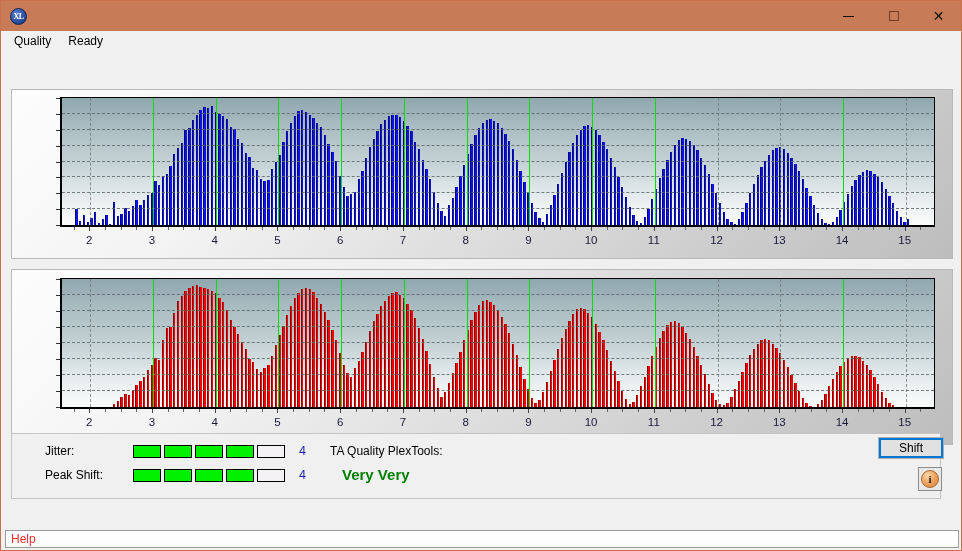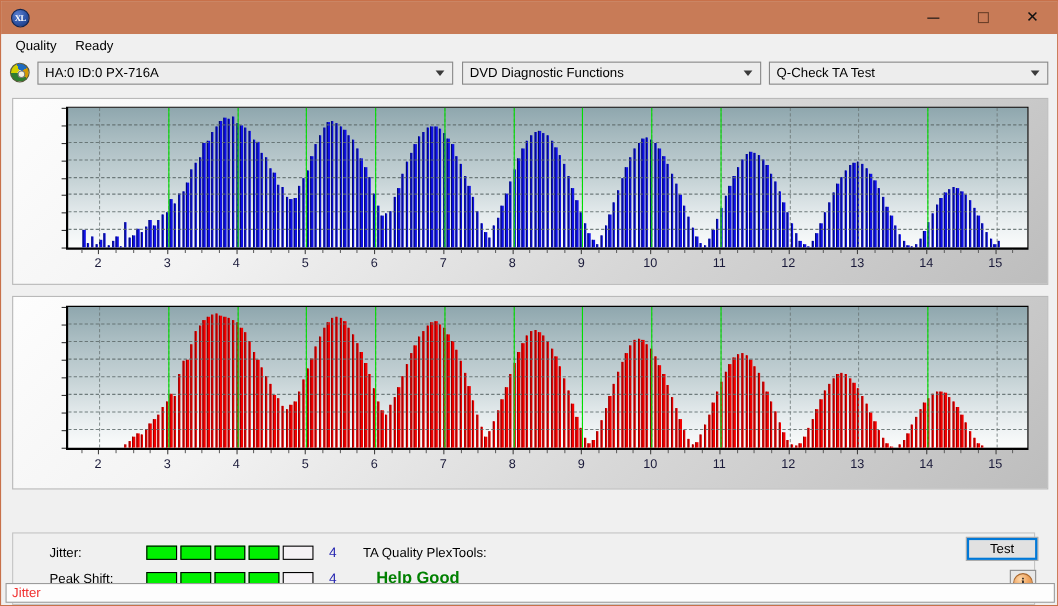--- a/index.html
+++ b/index.html
@@ -159,21 +159,21 @@
     position: absolute; width: 0; height: 4px;
     border-left: 1px solid #444;
   }
   .xtick-minor {
     position: absolute; width: 0; height: 3px;
     border-left: 1px solid #666;
   }
 
   
   #bottom-panel {
-    position: absolute; left: 10px; top: 483px;
+    position: absolute; left: 10px; top: 432px;
     width: 930px; height: 66px;
     background: #f0f0f0;
     border: 1px solid #c4c4c4;
   }
   .ind-row { position: absolute; display: flex; align-items: center; }
   #jitter-row { left: 33px; top: 10px; }
   #peak-row   { left: 33px; top: 34px; }
   .ind-label {
     font-size: 12px; color: #000; width: 78px; white-space: nowrap;
   }
@@ -251,35 +251,20 @@
           <span class="glyph-close">✕</span>
         </div>
     </div>
   </div>
 
   <div class="menubar">
     <div class="menu-item">Quality</div>
     <div class="menu-item">Ready</div>
   </div>
 
-  <div class="toolbar">
-    <div class="disc-icon"></div>
-    <div class="combo" id="combo-drive">
-      <span class="lbl">HA:0 ID:0  PX-716A</span>
-      <span class="arrow"></span>
-    </div>
-    <div class="combo" id="combo-func">
-      <span class="lbl">DVD Diagnostic Functions</span>
-      <span class="arrow"></span>
-    </div>
-    <div class="combo" id="combo-test">
-      <span class="lbl">Q-Check TA Test</span>
-      <span class="arrow"></span>
-    </div>
-  </div>
 
   <div class="chart-panel" id="chart-panel-jitter">
     <div class="ylabels">
         <div class="ytick" style="top: 135px; left: 44px;"></div>
         <div class="ytick" style="top: 119.125px; left: 44px;"></div>
         <div class="ytick" style="top: 103.25px; left: 44px;"></div>
         <div class="ytick" style="top: 87.375px; left: 44px;"></div>
         <div class="ytick" style="top: 71.5px; left: 44px;"></div>
         <div class="ytick" style="top: 55.625px; left: 44px;"></div>
         <div class="ytick" style="top: 39.75px; left: 44px;"></div>
@@ -964,26 +949,26 @@
           <span class="seg on"></span>
           <span class="seg on"></span>
           <span class="seg on"></span>
           <span class="seg"></span>
         </span>
       <span class="ind-value">4</span>
     </div>
 
     <div id="ta-block">
       <div class="ta-label">TA Quality PlexTools:</div>
-      <div class="ta-value">Help Good</div>
+      <div class="ta-value">Very Very</div>
     </div>
 
-    <div id="start-button">Test</div>
+    <div id="start-button">Shift</div>
     <div id="info-button">
       <span class="info-circle">i</span>
     </div>
   </div>
 
   <div id="statusbar">
-    <span class="status-text">Jitter</span>
+    <span class="status-text">Help</span>
   </div>
 
 </div>
 
 </body></html>

